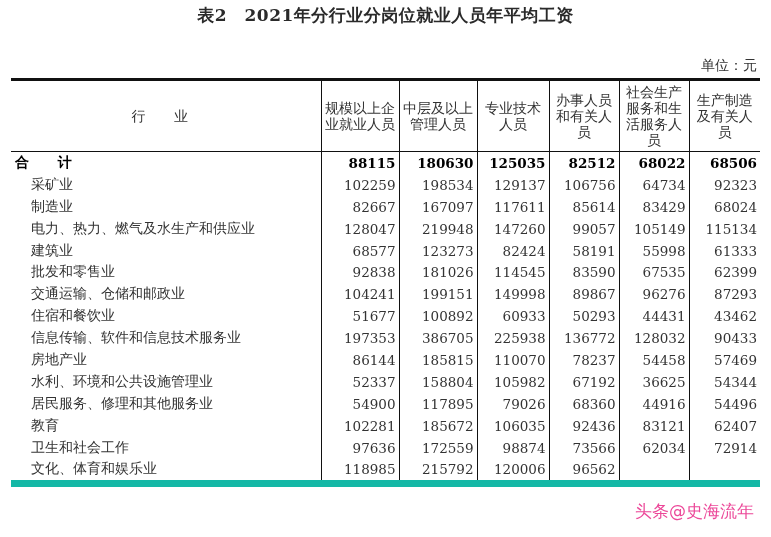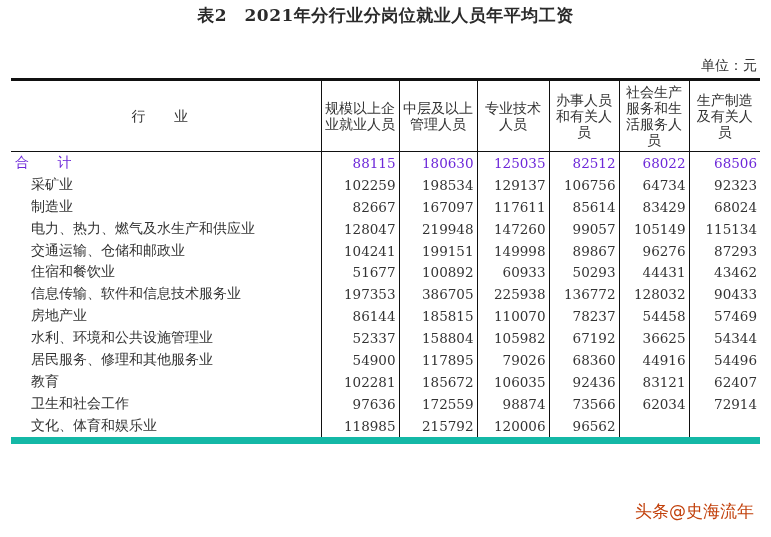--- a/index.html
+++ b/index.html
@@ -20,25 +20,25 @@
   table.data col.c6 { width:71px; }
   thead tr { border-top:3px solid #111; border-bottom:1.5px solid #111; }
   thead th { height:70px; font-weight:normal; font-size:14px; line-height:16px;
              font-family:"DejaVu Sans", sans-serif; color:#333; vertical-align:middle;
              text-align:center; padding:0 2px; border-left:1.5px solid #111; }
   thead th:first-child { border-left:none; letter-spacing:12px; }
   tbody td { font-size:13.5px; height:21.9px; padding:0 3px 0 0; text-align:right;
              border-left:1.5px solid #111; color:#333; white-space:nowrap; }
   tbody td:first-child { border-left:none; text-align:left; padding-left:20px;
              font-family:"DejaVu Sans", sans-serif; font-size:14px; }
-  tbody tr.total td { font-weight:normal; color:#6d28d9; }
+  tbody tr.total td { font-weight:bold; color:#000000; }
   tbody tr.total td:first-child { padding-left:4px; letter-spacing:12px; }
   tbody tr:last-child { border-bottom:7px solid #14b8a6; }
   .watermark { position:absolute; left:635px; top:500px; font-size:17px;
-               font-family:"DejaVu Sans", sans-serif; color:#c2410c;
+               font-family:"DejaVu Sans", sans-serif; color:#ec4899;
                text-shadow:0 0 2px #fff, 0 0 3px #fff; background:rgba(255,255,255,0.4); }
 </style>
 </head>
 <body>
 
 <div class="title">表2　2021年分行业分岗位就业人员年平均工资</div>
 <div class="unit">单位：元</div>
 
 <table class="data">
   <colgroup>
@@ -92,20 +92,38 @@
       <tr>
         <td>电力、热力、燃气及水生产和供应业</td>
         <td>128047</td>
         <td>219948</td>
         <td>147260</td>
         <td>99057</td>
         <td>105149</td>
         <td>115134</td>
       </tr>
       <tr>
+        <td>建筑业</td>
+        <td>68577</td>
+        <td>123273</td>
+        <td>82424</td>
+        <td>58191</td>
+        <td>55998</td>
+        <td>61333</td>
+      </tr>
+      <tr>
+        <td>批发和零售业</td>
+        <td>92838</td>
+        <td>181026</td>
+        <td>114545</td>
+        <td>83590</td>
+        <td>67535</td>
+        <td>62399</td>
+      </tr>
+      <tr>
         <td>交通运输、仓储和邮政业</td>
         <td>104241</td>
         <td>199151</td>
         <td>149998</td>
         <td>89867</td>
         <td>96276</td>
         <td>87293</td>
       </tr>
       <tr>
         <td>住宿和餐饮业</td>

